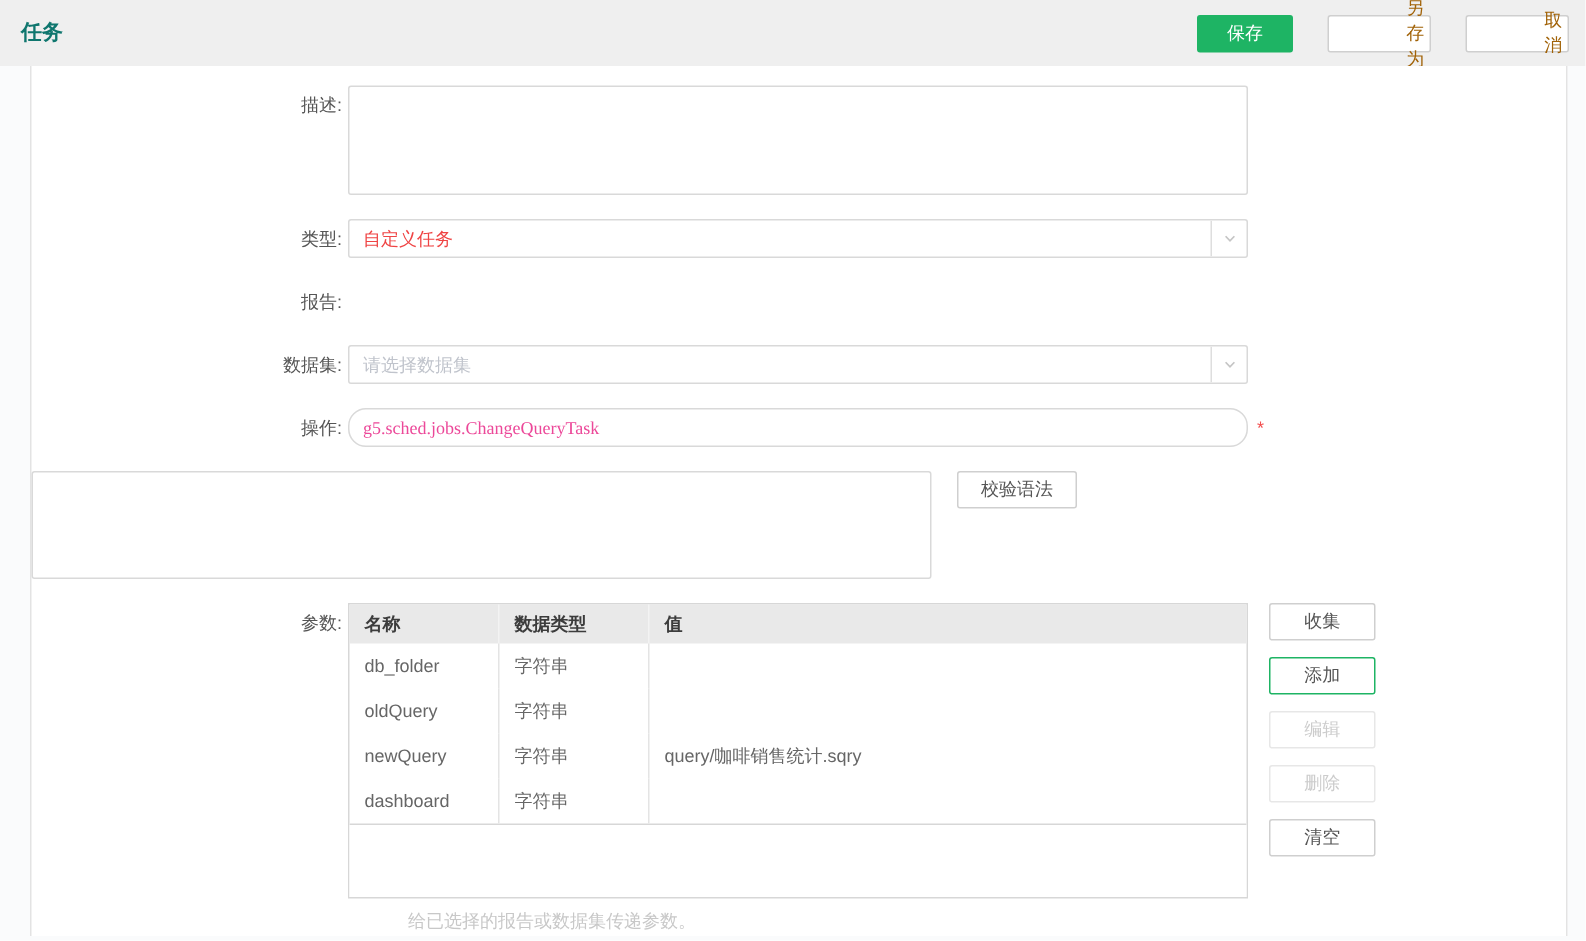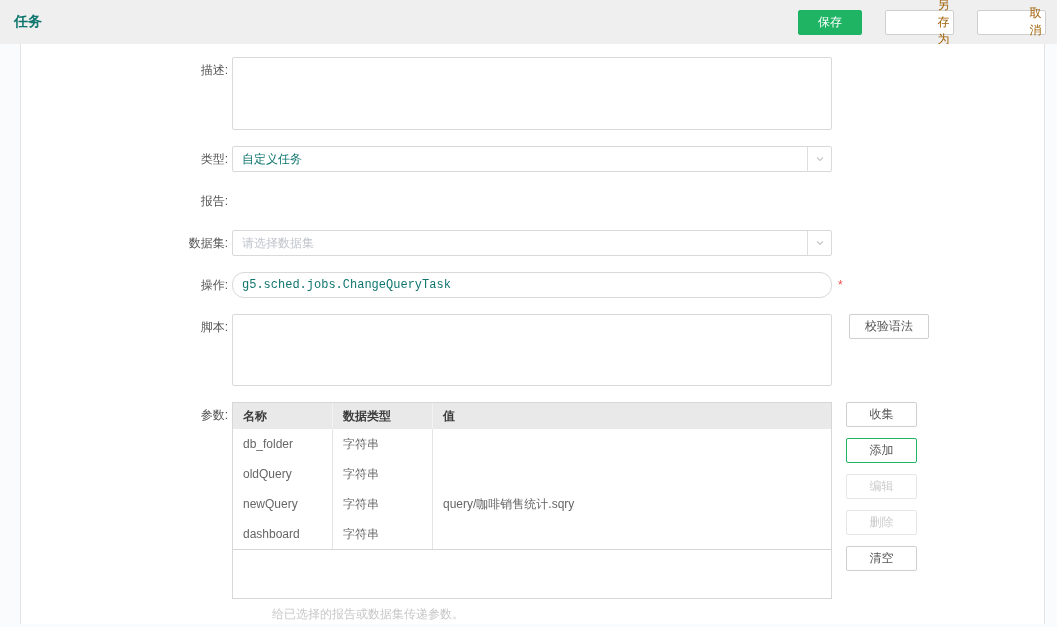--- a/index.html
+++ b/index.html
@@ -45,32 +45,32 @@
   .txtarea {
     width:600px; border:1px solid #d9d9d9; border-radius:2px;
     resize:none; outline:none; background:#fff;
     font-family:inherit; font-size:12px; color:#333; padding:5px 9px;
     display:block;
   }
   .txtarea.desc   { height:73px; }
   .txtarea.script { height:72px; }
   .text-input {
     width:600px; height:26px; border:1px solid #d9d9d9; border-radius:12px;
-    outline:none; padding:0 9px; font-family:Liberation Mono, monospace; font-size:12px; color:#0f766e;
+    outline:none; padding:0 9px; font-family:Liberation Serif, serif; font-size:12px; color:#ec4899;
     background:#fff; display:block;
   }
   .req-mark { color:#f24e4e; line-height:26px; margin-left:6px; font-size:12px; }
   
   .select {
     width:600px; height:26px;
     border:1px solid #d9d9d9; border-radius:2px; background:#fff;
     display:flex; align-items:center; padding-left:9px;
     cursor:pointer; overflow:hidden;
   }
-  .select-value { color:#0f766e; }
+  .select-value { color:#ef4444; }
   .select-placeholder { color:#c0c4cc; }
   .select-suffix {
     margin-left:auto; width:24px; height:24px;
     border-left:1px solid #dedede;
     display:flex; align-items:center; justify-content:center;
     flex-shrink:0;
   }
   
   .btn {
     background:#fff; border:1px solid #cfcfcf; border-radius:2px;
@@ -160,21 +160,20 @@
     </div>
   </div>
 
   <div class="form-row">
     <div class="form-label">操作:</div>
     <input class="text-input" type="text" value="g5.sched.jobs.ChangeQueryTask" style="">
     <span class="req-mark">*</span>
   </div>
 
   <div class="form-row">
-    <div class="form-label">脚本:</div>
     <textarea class="txtarea script" style=""></textarea>
     <button class="btn validate">校验语法</button>
   </div>
 
   <div class="form-row">
     <div class="form-label">参数:</div>
 
     <div class="params-main">
       <div class="param-table">
         <div class="pt-header">

